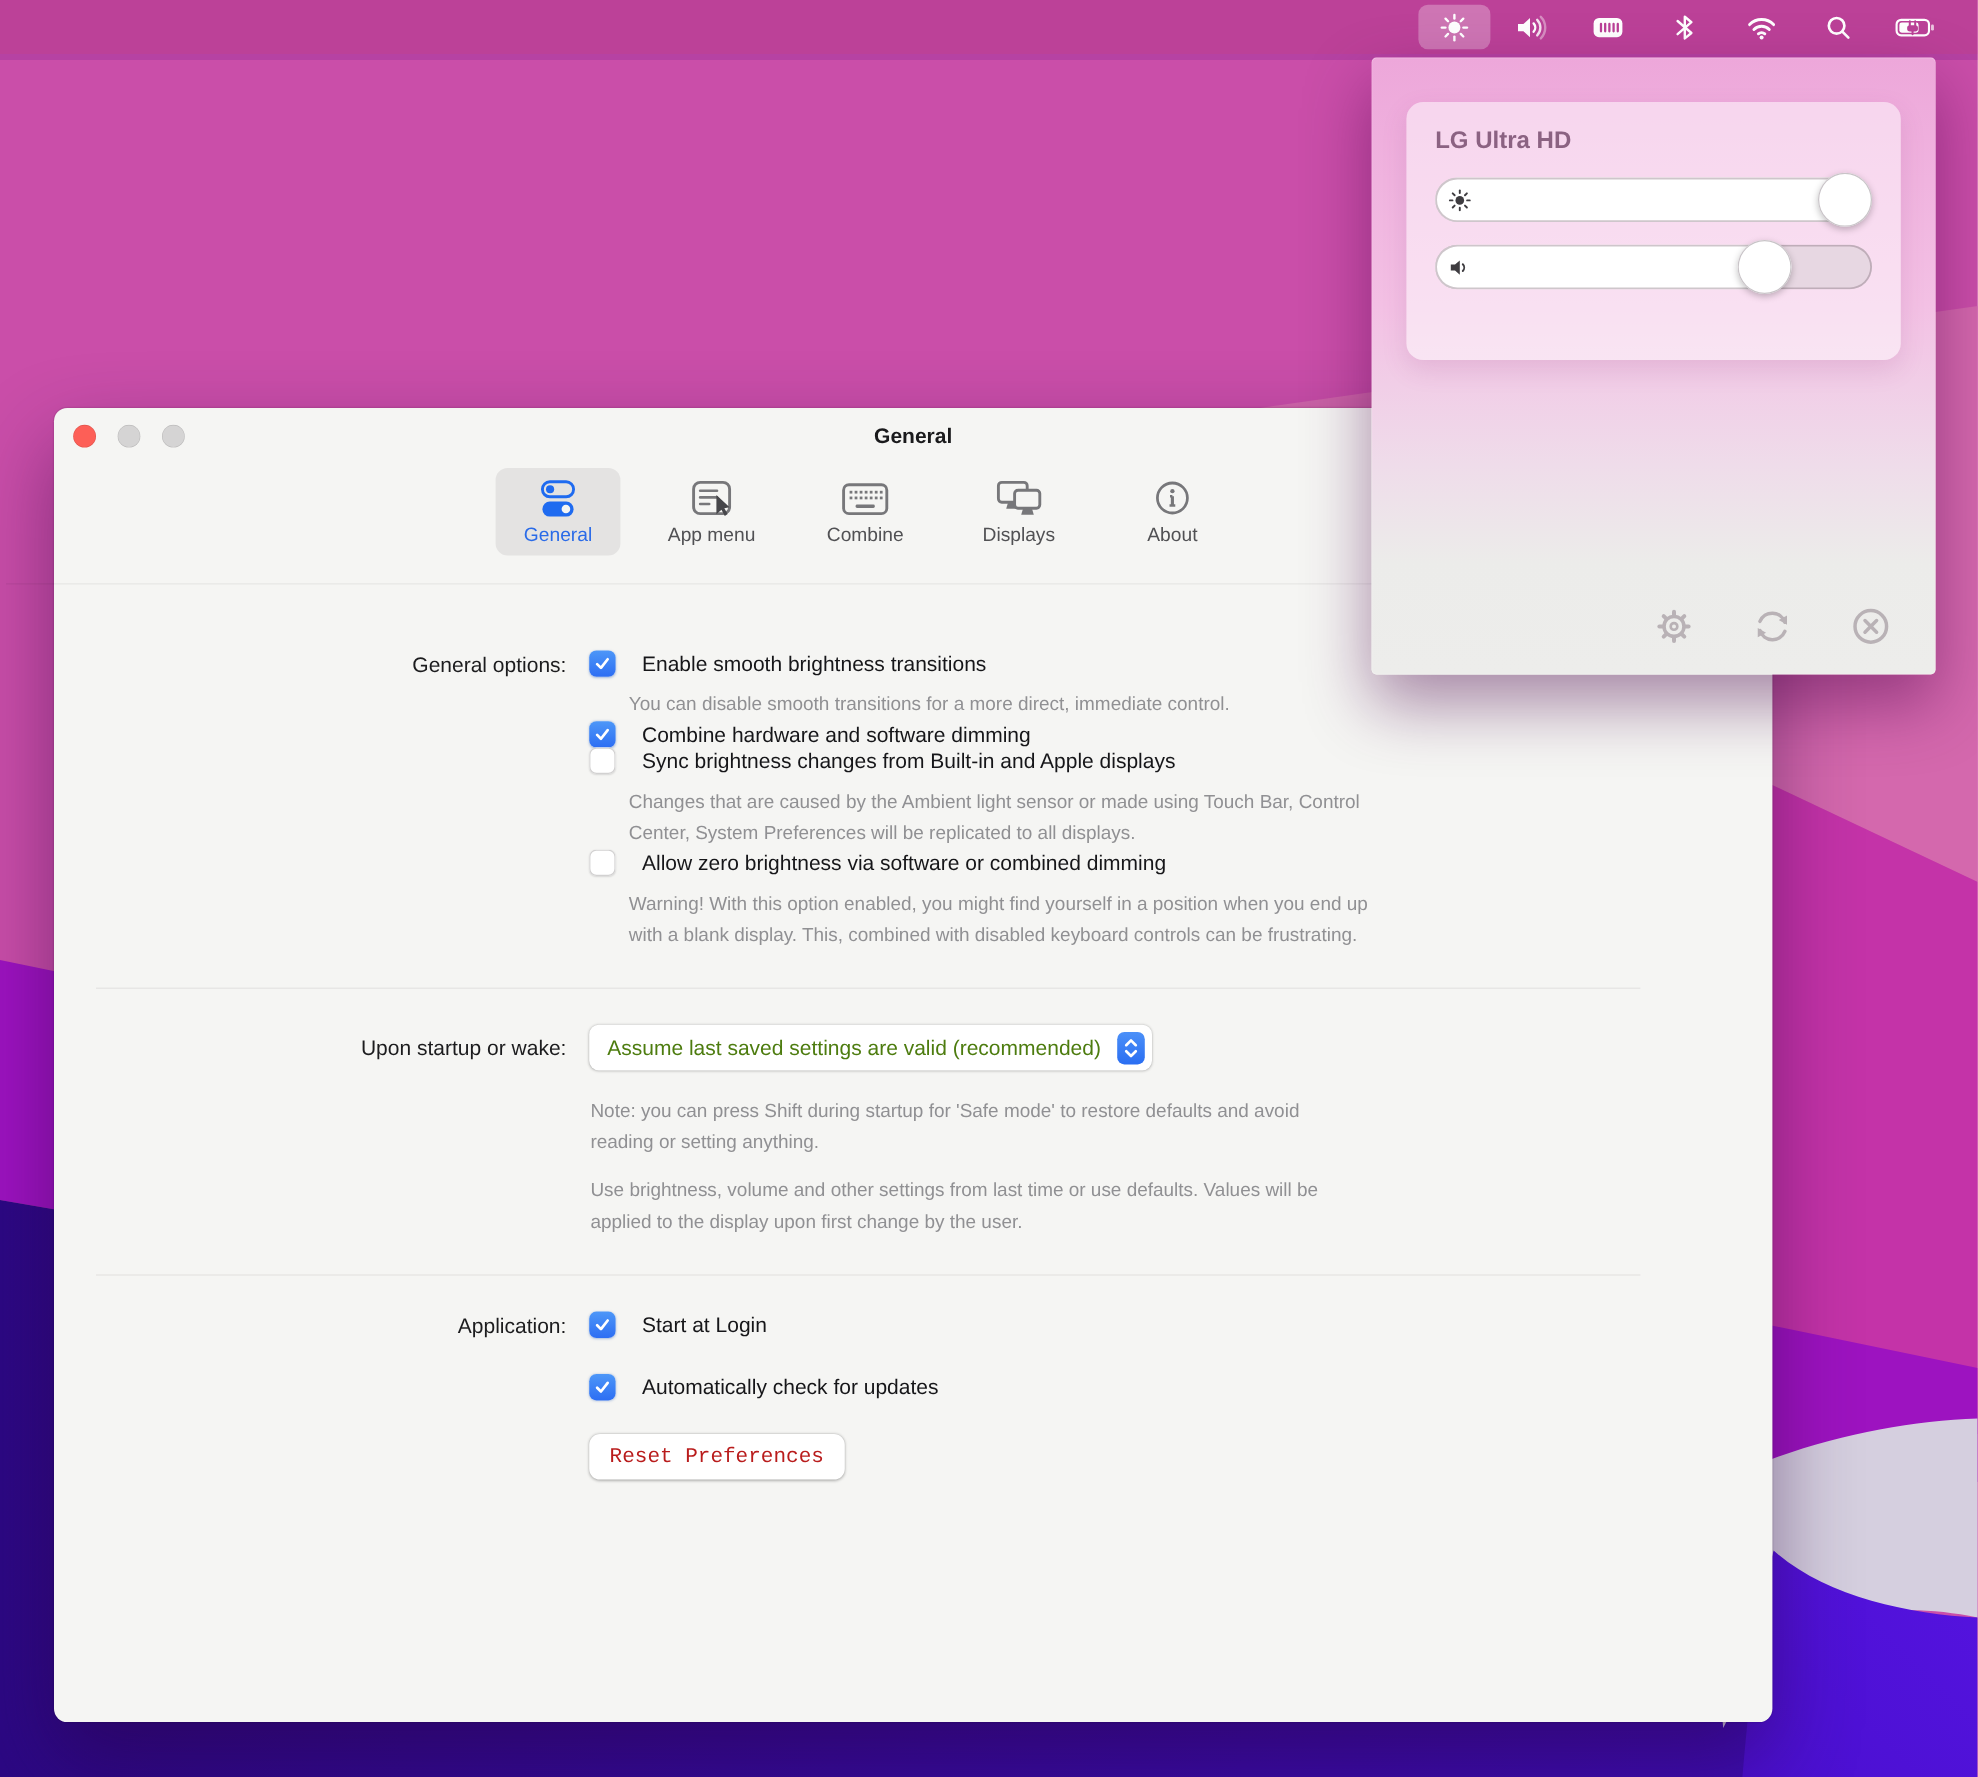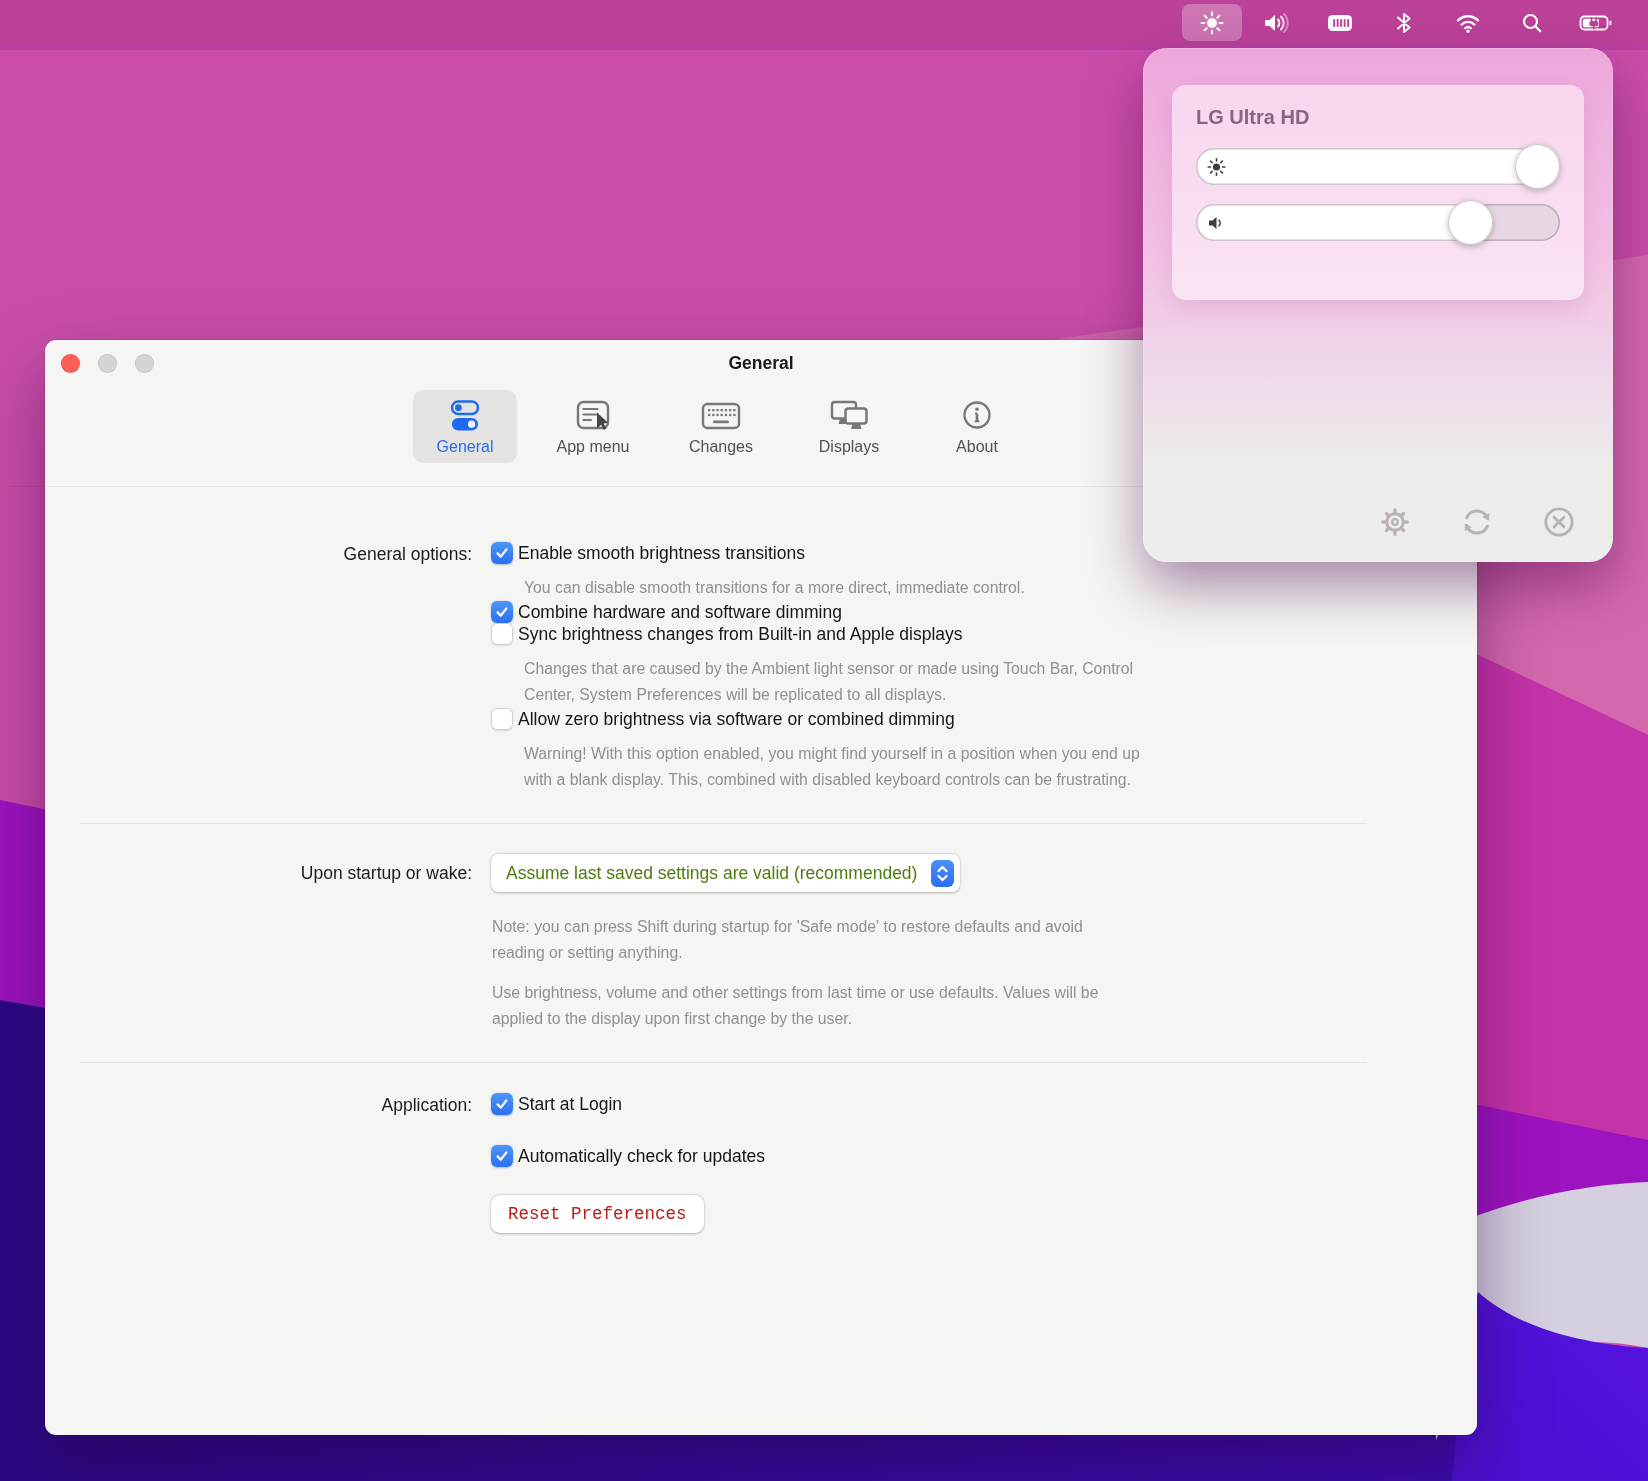--- a/index.html
+++ b/index.html
@@ -57,21 +57,21 @@
   .tab.selected svg{stroke:#1f6bf0;}
   .tab.selected .fillpart{fill:#1f6bf0;}
 
   .content{padding:55px 0 0 35px;}
   .row{display:flex;gap:19px;}
   .labelcol{
     width:392px;flex:0 0 392px;text-align:right;
     font-size:17.5px;color:#1c1c1e;padding-top:2px;
   }
   .controls{flex:1;padding-right:60px;}
-  .cbrow{display:flex;align-items:center;gap:5px;}
+  .cbrow{display:flex;align-items:center;gap:22px;}
   .cb{
     width:22px;height:22px;border-radius:6px;flex:0 0 22px;
     background:#fff;box-shadow:inset 0 0 0 1px #d2d1d1, 0 .5px 1.5px rgba(0,0,0,.12);
     display:flex;align-items:center;justify-content:center;
   }
   .cb svg{visibility:hidden}
   .cb.on{
     background:linear-gradient(180deg,#4d97f8,#2d6ef3);
     box-shadow:0 .5px 2px rgba(20,80,180,.35);
   }
@@ -98,21 +98,21 @@
   .resetbtn{
     margin-top:28px;height:38px;padding:0 17px;border:none;
     background:#fff;border-radius:9px;font-size:17.5px;color:#b91c1c;
     font-family:Liberation Mono, monospace;
     box-shadow:0 .5px 2.5px rgba(0,0,0,.28), 0 0 0 .5px rgba(0,0,0,.04);
   }
 
   
   .popover{
     position:absolute;left:1143px;top:48px;width:470px;height:514px;z-index:40;
-    border-radius:24px;
+    border-radius:4px;
     background:linear-gradient(180deg,#eda7da 0%, #f3c0e4 40%, #efdcea 66%, #ececea 82%, #ededeb 100%);
     box-shadow:0 24px 55px rgba(70,0,70,.45), 0 0 0 .5px rgba(255,255,255,.35) inset;
   }
   .dcard{
     position:absolute;left:29px;right:29px;border-radius:14px;
     background:rgba(255,255,255,.5);
     box-shadow:0 8px 20px rgba(150,60,130,.15);
     padding:0 24px;
   }
   .dcard.c1{top:37px;height:215px;}
@@ -276,21 +276,21 @@
           <rect x="8" y="15.8" width="2.3" height="2.3"></rect>
             <rect x="12.2" y="15.8" width="2.3" height="2.3"></rect>
           <rect x="16.4" y="15.8" width="2.3" height="2.3"></rect>
             <rect x="20.6" y="15.8" width="2.3" height="2.3"></rect>
           <rect x="24.8" y="15.8" width="2.3" height="2.3"></rect>
             <rect x="29" y="15.8" width="2.3" height="2.3"></rect>
             <rect x="33.2" y="15.8" width="2.3" height="2.3"></rect>
           <rect x="13" y="22.5" width="16" height="2.8" rx="1.2"></rect>
         </g>
       </svg>
-      <span class="tlabel">Changes</span>
+      <span class="tlabel">Combine</span>
     </div>
     <div class="tab">
       <svg width="44" height="36" viewBox="0 0 44 36">
         <rect x="5" y="4" width="24" height="16.5" rx="2.8" stroke-width="2.4"></rect>
         <polygon class="fillpart" points="13,21 21,21 22.5,26 11.5,26"></polygon>
         <rect x="18.5" y="10.5" width="21" height="15" rx="2.8" stroke-width="2.4" fill="#f5f5f3"></rect>
         <polygon class="fillpart" points="25.5,26 33,26 34.5,31 24,31"></polygon>
       </svg>
       <span class="tlabel">Displays</span>
     </div>

